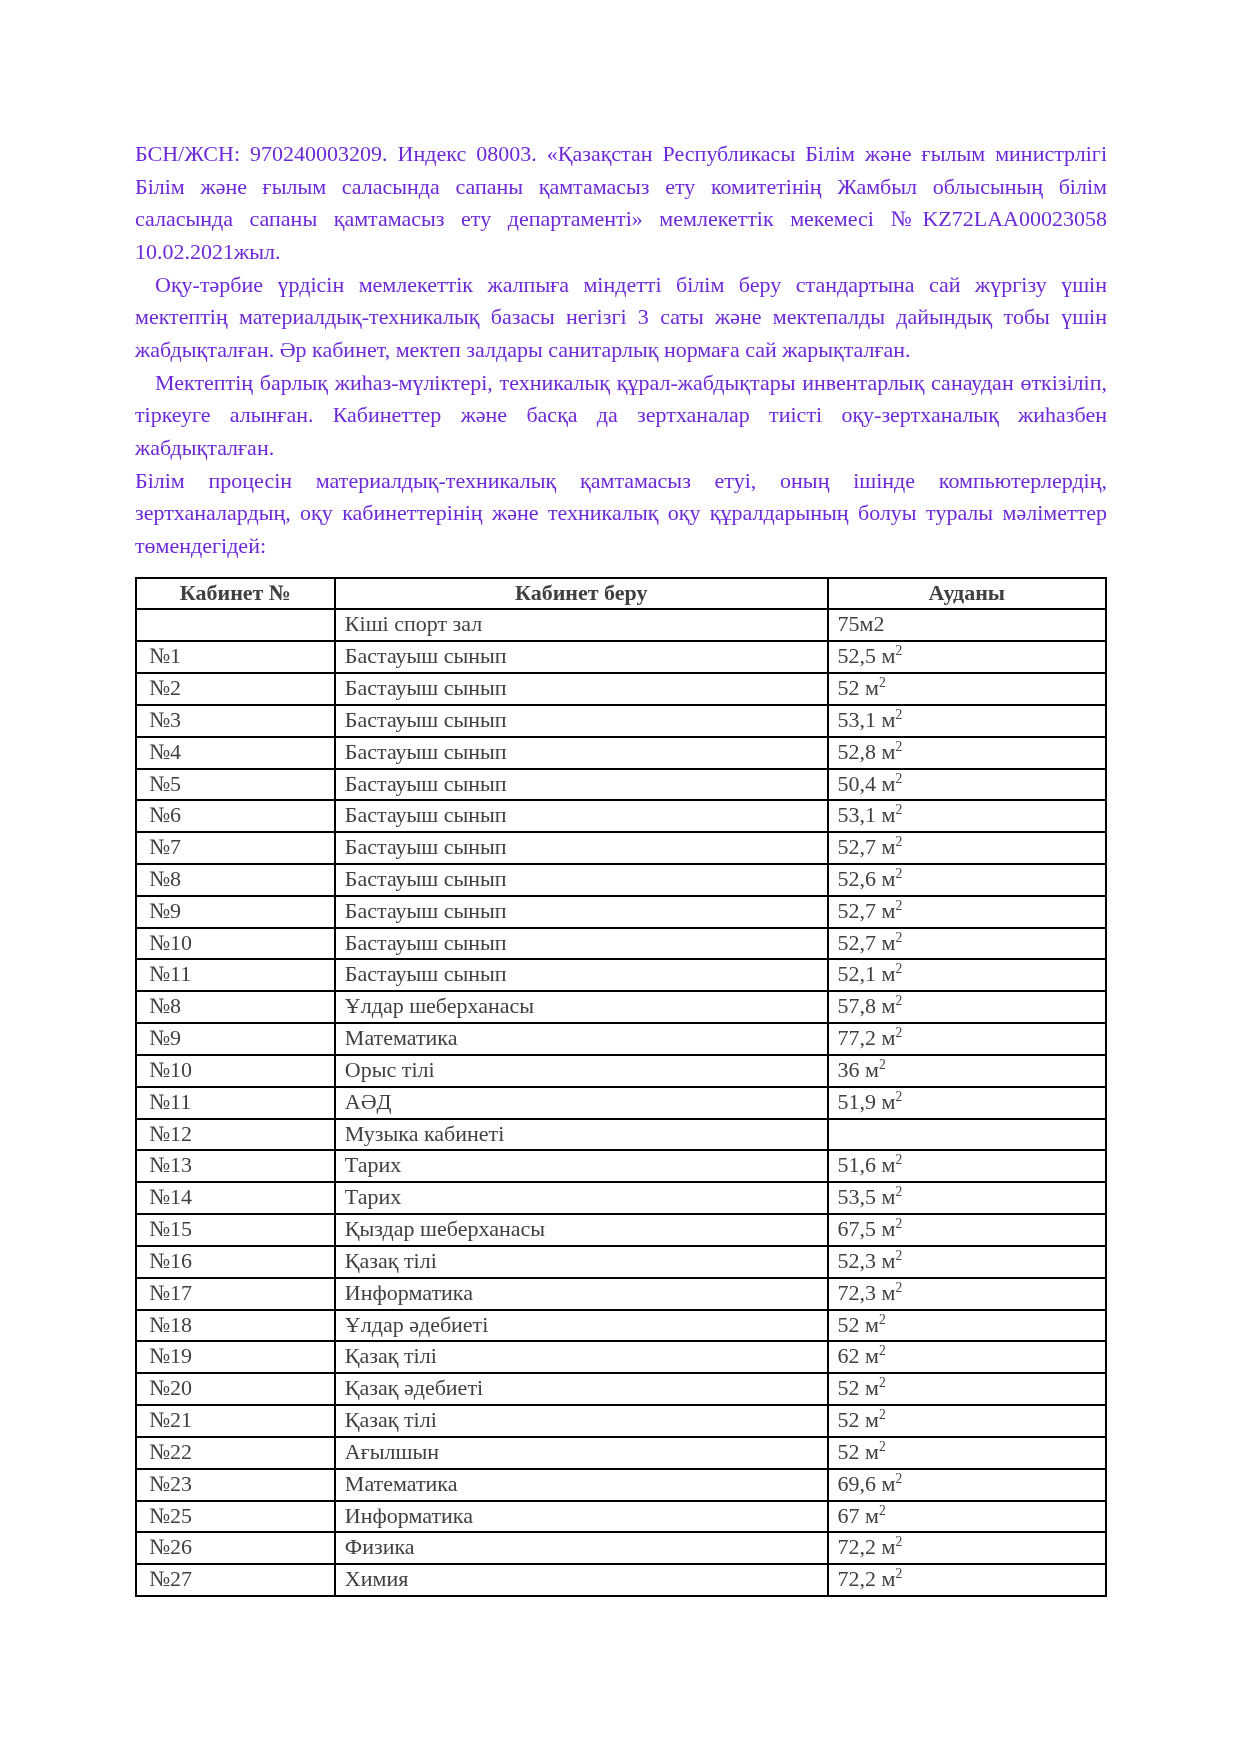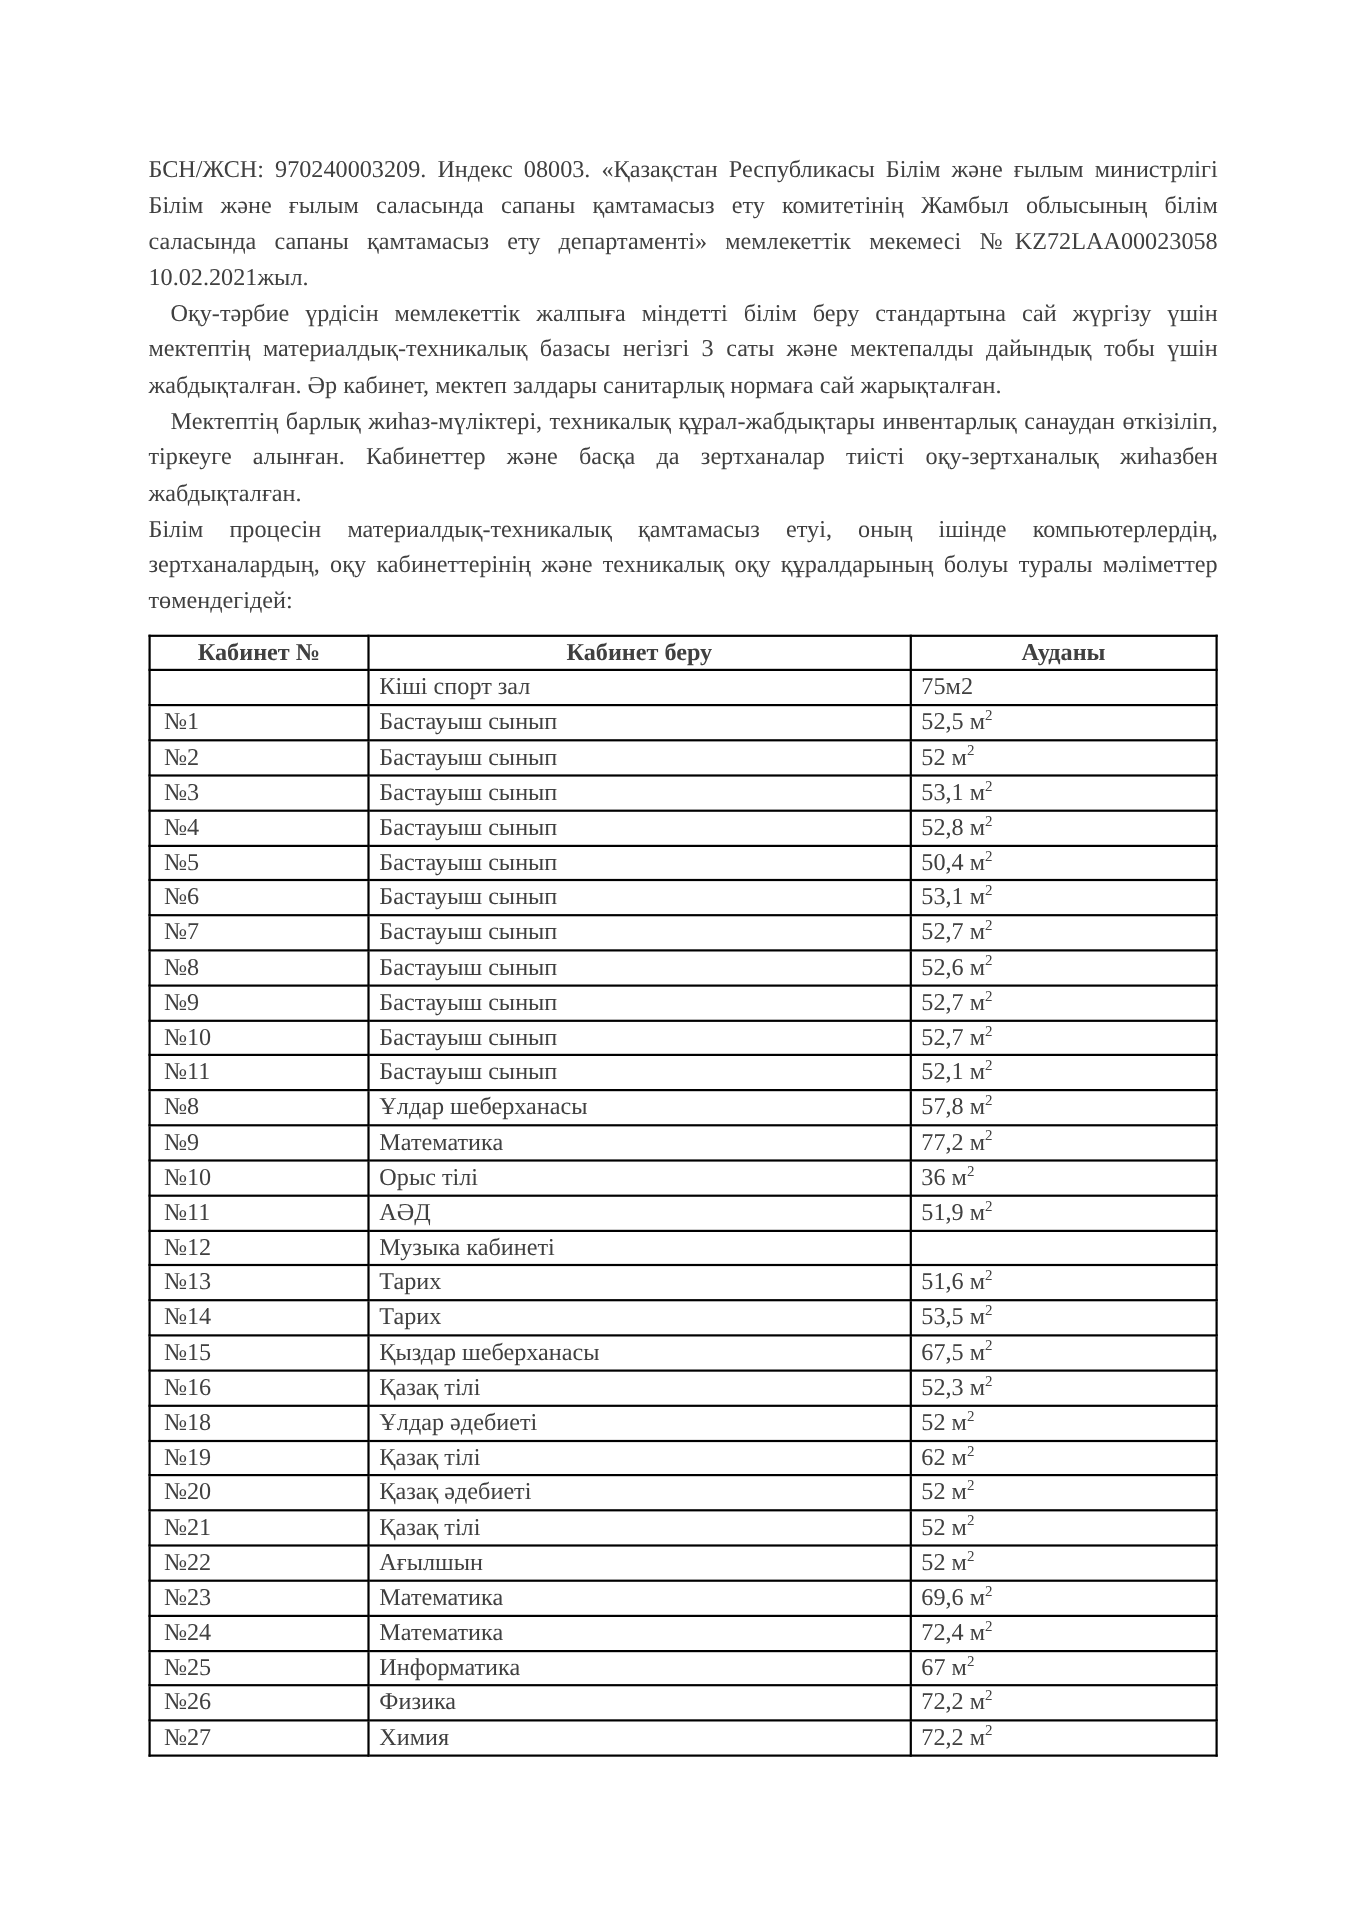--- a/index.html
+++ b/index.html
@@ -17,21 +17,21 @@
     position: absolute;
     left: 135px;
     top: 138px;
     width: 972px;
   }
   .para {
     margin: 0;
     font-size: 22px;
     line-height: 1.485;
     text-align: justify;
-    color: #404040;
+    color: #6d28d9;
   }
   .para.indent { text-indent: 20px; }
   .cabinet-table {
     width: 100%;
     margin-top: 14px;
     border-collapse: collapse;
     table-layout: fixed;
     font-size: 22px;
     color: #404040;
   }
@@ -186,20 +186,25 @@
             <td class="num">№15</td>
             <td>Қыздар шеберханасы</td>
             <td>67,5 м<sup class="sq">2</sup></td>
           </tr>
           <tr>
             <td class="num">№16</td>
             <td>Қазақ тілі</td>
             <td>52,3 м<sup class="sq">2</sup></td>
           </tr>
           <tr>
+            <td class="num">№17</td>
+            <td>Информатика</td>
+            <td>72,3 м<sup class="sq">2</sup></td>
+          </tr>
+          <tr>
             <td class="num">№18</td>
             <td>Ұлдар әдебиеті</td>
             <td>52 м<sup class="sq">2</sup></td>
           </tr>
           <tr>
             <td class="num">№19</td>
             <td>Қазақ тілі</td>
             <td>62 м<sup class="sq">2</sup></td>
           </tr>
           <tr>
@@ -216,25 +221,20 @@
             <td class="num">№22</td>
             <td>Ағылшын</td>
             <td>52 м<sup class="sq">2</sup></td>
           </tr>
           <tr>
             <td class="num">№23</td>
             <td>Математика</td>
             <td>69,6 м<sup class="sq">2</sup></td>
           </tr>
           <tr>
-            <td class="num">№24</td>
-            <td>Математика</td>
-            <td>72,4 м<sup class="sq">2</sup></td>
-          </tr>
-          <tr>
             <td class="num">№25</td>
             <td>Информатика</td>
             <td>67 м<sup class="sq">2</sup></td>
           </tr>
           <tr>
             <td class="num">№26</td>
             <td>Физика</td>
             <td>72,2 м<sup class="sq">2</sup></td>
           </tr>
           <tr>

